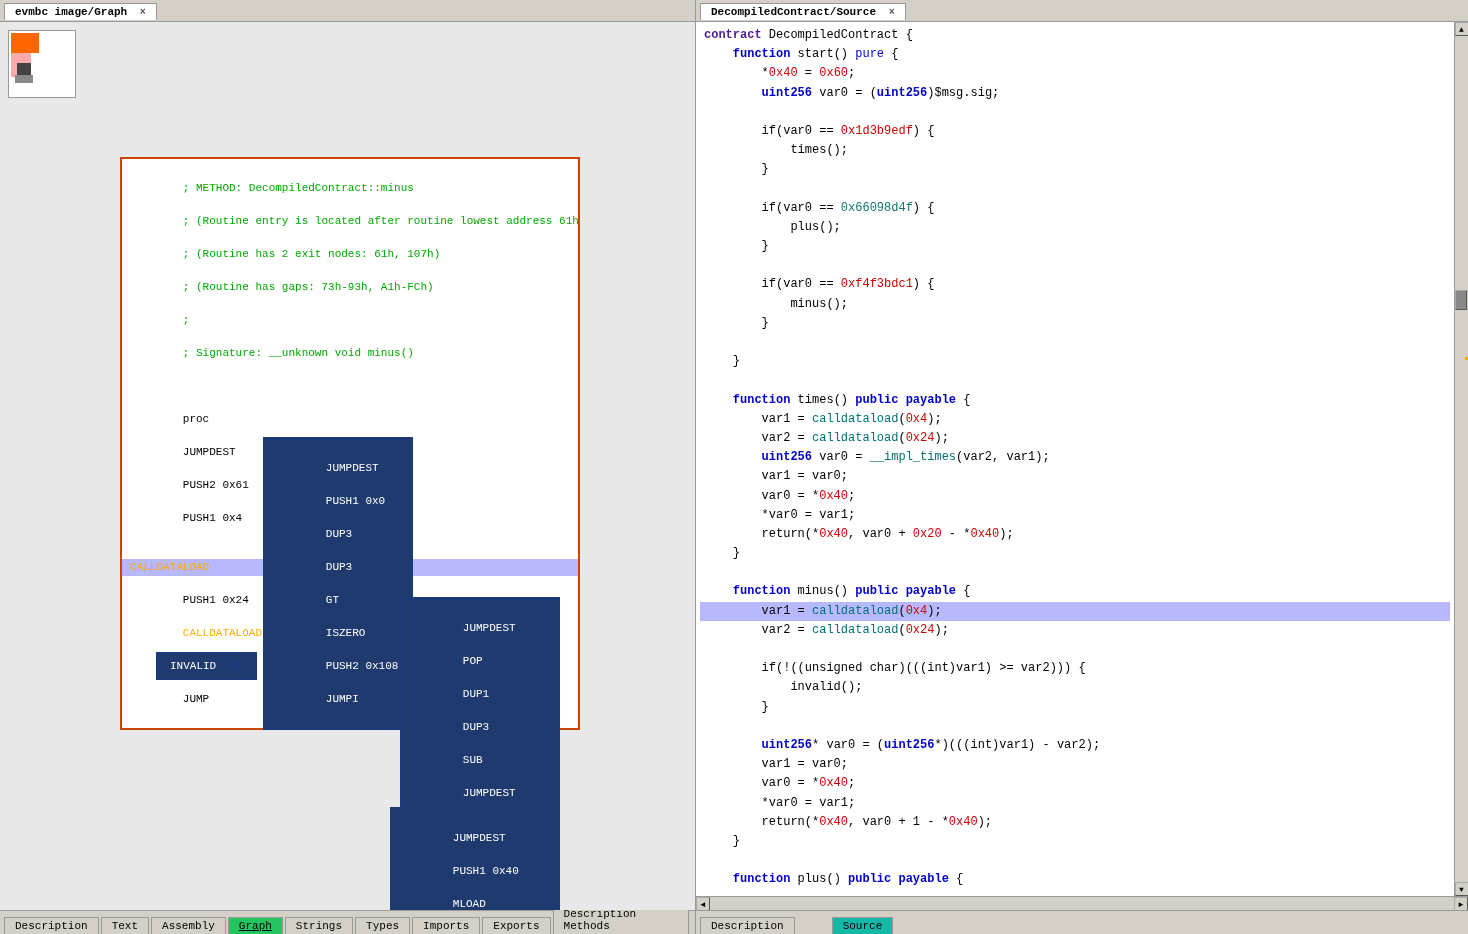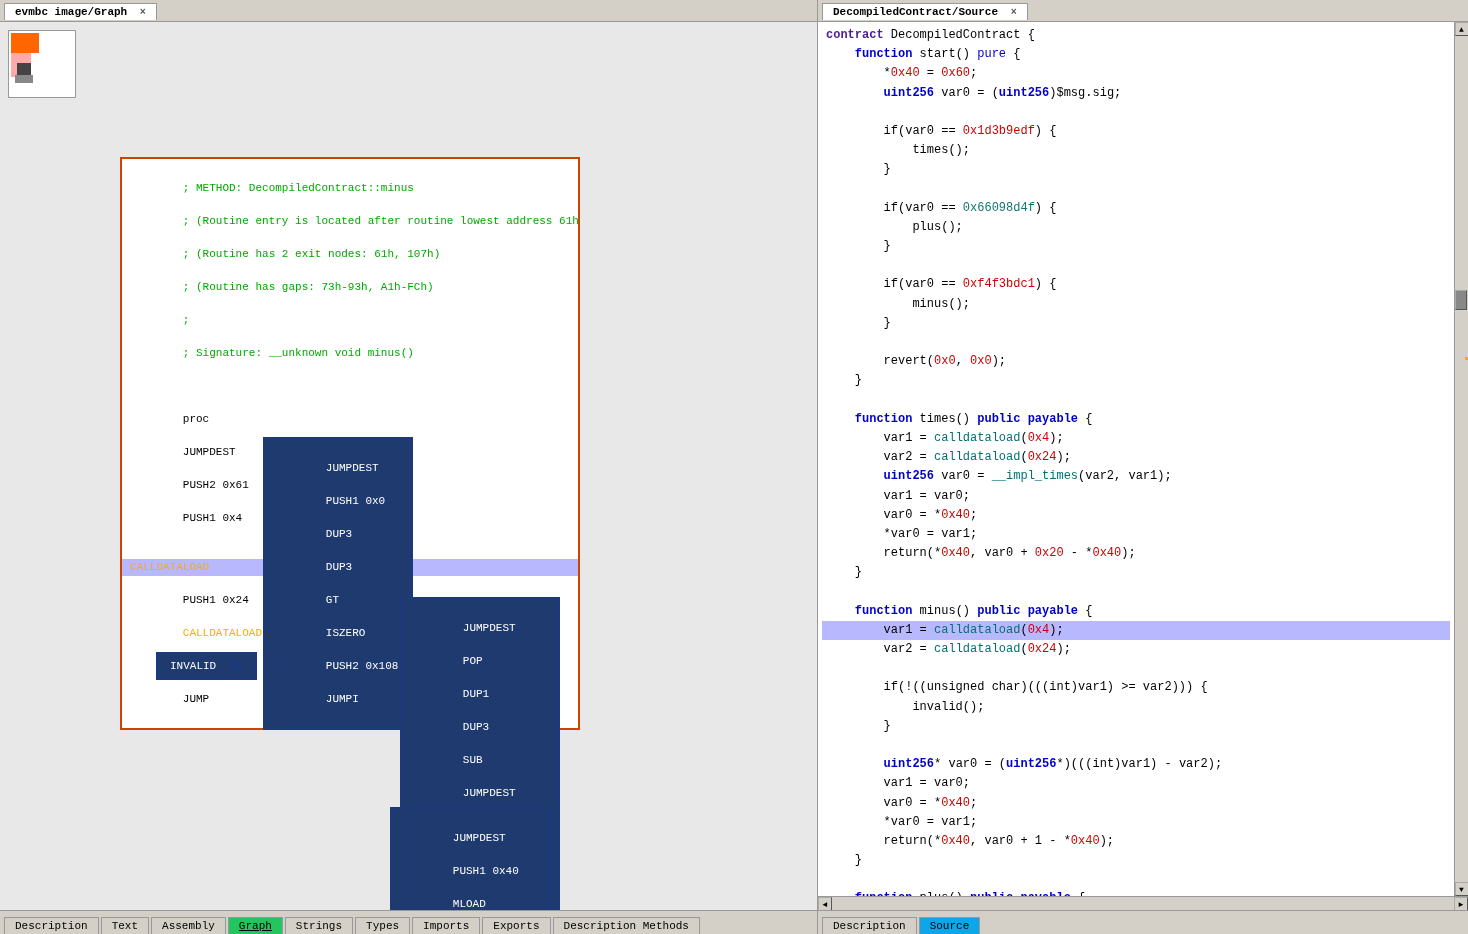--- a/index.html
+++ b/index.html
@@ -1,21 +1,21 @@
 <!DOCTYPE html>
 <html><head>
   <meta charset="utf-8">
   <style>
     * { box-sizing: border-box; margin: 0; padding: 0; }
     body { font-family: 'Courier New', monospace; font-size: 12px; background: #d4d0c8; display: flex; flex-direction: column; height: 934px; overflow: hidden; }
 
     .main-container { display: flex; flex: 1; overflow: hidden; }
 
     
-    .left-panel { width: 818px; display: flex; flex-direction: column; background: #e8e8e8; border-right: 1px solid #999; }
+    .left-panel { width: 696px; display: flex; flex-direction: column; background: #e8e8e8; border-right: 1px solid #999; }
     .left-tab-bar { display: flex; align-items: center; background: #d4d0c8; border-bottom: 1px solid #999; padding: 2px 4px 0; height: 22px; }
     .tab-item { padding: 2px 10px; font-size: 11px; background: #e8e8e8; border: 1px solid #999; border-bottom: none; cursor: pointer; margin-right: 2px; white-space: nowrap; }
     .tab-item.active { background: #ffffff; font-weight: bold; }
     .tab-close { margin-left: 6px; font-size: 10px; color: #555; }
 
     .graph-area { flex: 1; background: #e8e8e8; position: relative; overflow: hidden; }
 
     
     .thumbnail { position: absolute; top: 8px; left: 8px; width: 68px; height: 68px; background: #fff; border: 1px solid #999; }
     .thumbnail-inner { width: 100%; height: 100%; position: relative; overflow: hidden; }
@@ -44,21 +44,21 @@
     
     .right-panel { flex: 1; display: flex; flex-direction: column; background: #ffffff; }
     .right-tab-bar { display: flex; align-items: center; background: #d4d0c8; border-bottom: 1px solid #999; padding: 2px 4px 0; height: 22px; }
 
     .code-area { flex: 1; overflow-y: auto; overflow-x: hidden; padding: 4px; background: #ffffff; font-family: 'Courier New', monospace; font-size: 12px; line-height: 1.6; }
     .code-line { white-space: pre; padding: 0 4px; }
     .code-line.highlighted { background: #b8b8ff; }
 
     .right-bottom-tabs { display: flex; background: #d4d0c8; border-top: 1px solid #999; padding: 2px 4px 0; height: 24px; align-items: flex-end; }
     .right-bottom-tab { padding: 2px 10px; font-size: 11px; background: #d4d0c8; border: 1px solid #999; border-bottom: none; cursor: pointer; margin-right: 2px; }
-    .right-bottom-tab.active { background: #0ea5e9; }
+    .right-bottom-tab.active { background: #14b8a6; margin-left: 35px; }
 
     
     .right-panel-inner { display: flex; flex: 1; overflow: hidden; position: relative; }
     .right-scrollbar { width: 14px; background: #d4d0c8; border-left: 1px solid #999; display: flex; flex-direction: column; align-items: center; }
     .scrollbar-btn { width: 14px; height: 14px; background: #d4d0c8; border: 1px outset #aaa; font-size: 8px; text-align: center; line-height: 14px; cursor: pointer; }
     .scrollbar-track { flex: 1; position: relative; background: #d4d0c8; width: 14px; }
     .scrollbar-thumb { position: absolute; top: 30%; width: 12px; height: 20px; background: #888; border: 1px outset #aaa; left: 0; }
     .scrollbar-marker { position: absolute; right: 0; width: 4px; height: 3px; background: #ffaa00; }
 
     .bottom-scrollbar { height: 14px; background: #d4d0c8; border-top: 1px solid #999; display: flex; align-items: center; }
@@ -204,21 +204,20 @@
           <div class="code-line">        }</div>
           <div class="code-line">&nbsp;</div>
           <div class="code-line">        if(var0 == <span style="color:#0f766e">0x66098d4f</span>) {</div>
           <div class="code-line">            plus();</div>
           <div class="code-line">        }</div>
           <div class="code-line">&nbsp;</div>
           <div class="code-line">        if(var0 == <span style="color:#cc0000">0xf4f3bdc1</span>) {</div>
           <div class="code-line">            minus();</div>
           <div class="code-line">        }</div>
           <div class="code-line">&nbsp;</div>
-          <div class="code-line">        revert(<span style="color:#cc0000">0x0</span>, <span style="color:#cc0000">0x0</span>);</div>
           <div class="code-line">    }</div>
           <div class="code-line">&nbsp;</div>
           <div class="code-line">    <span style="color:#0000cc;font-weight:bold">function</span> times() <span style="color:#0000cc;font-weight:bold">public</span> <span style="color:#0000cc;font-weight:bold">payable</span> {</div>
           <div class="code-line">        var1 = <span style="color:#007070">calldataload</span>(<span style="color:#cc0000">0x4</span>);</div>
           <div class="code-line">        var2 = <span style="color:#007070">calldataload</span>(<span style="color:#cc0000">0x24</span>);</div>
           <div class="code-line">        <span style="color:#0000cc;font-weight:bold">uint256</span> var0 = <span style="color:#007070">__impl_times</span>(var2, var1);</div>
           <div class="code-line">        var1 = var0;</div>
           <div class="code-line">        var0 = *<span style="color:#cc0000">0x40</span>;</div>
           <div class="code-line">        *var0 = var1;</div>
           <div class="code-line">        return(*<span style="color:#cc0000">0x40</span>, var0 + <span style="color:#cc0000">0x20</span> - *<span style="color:#cc0000">0x40</span>);</div>

